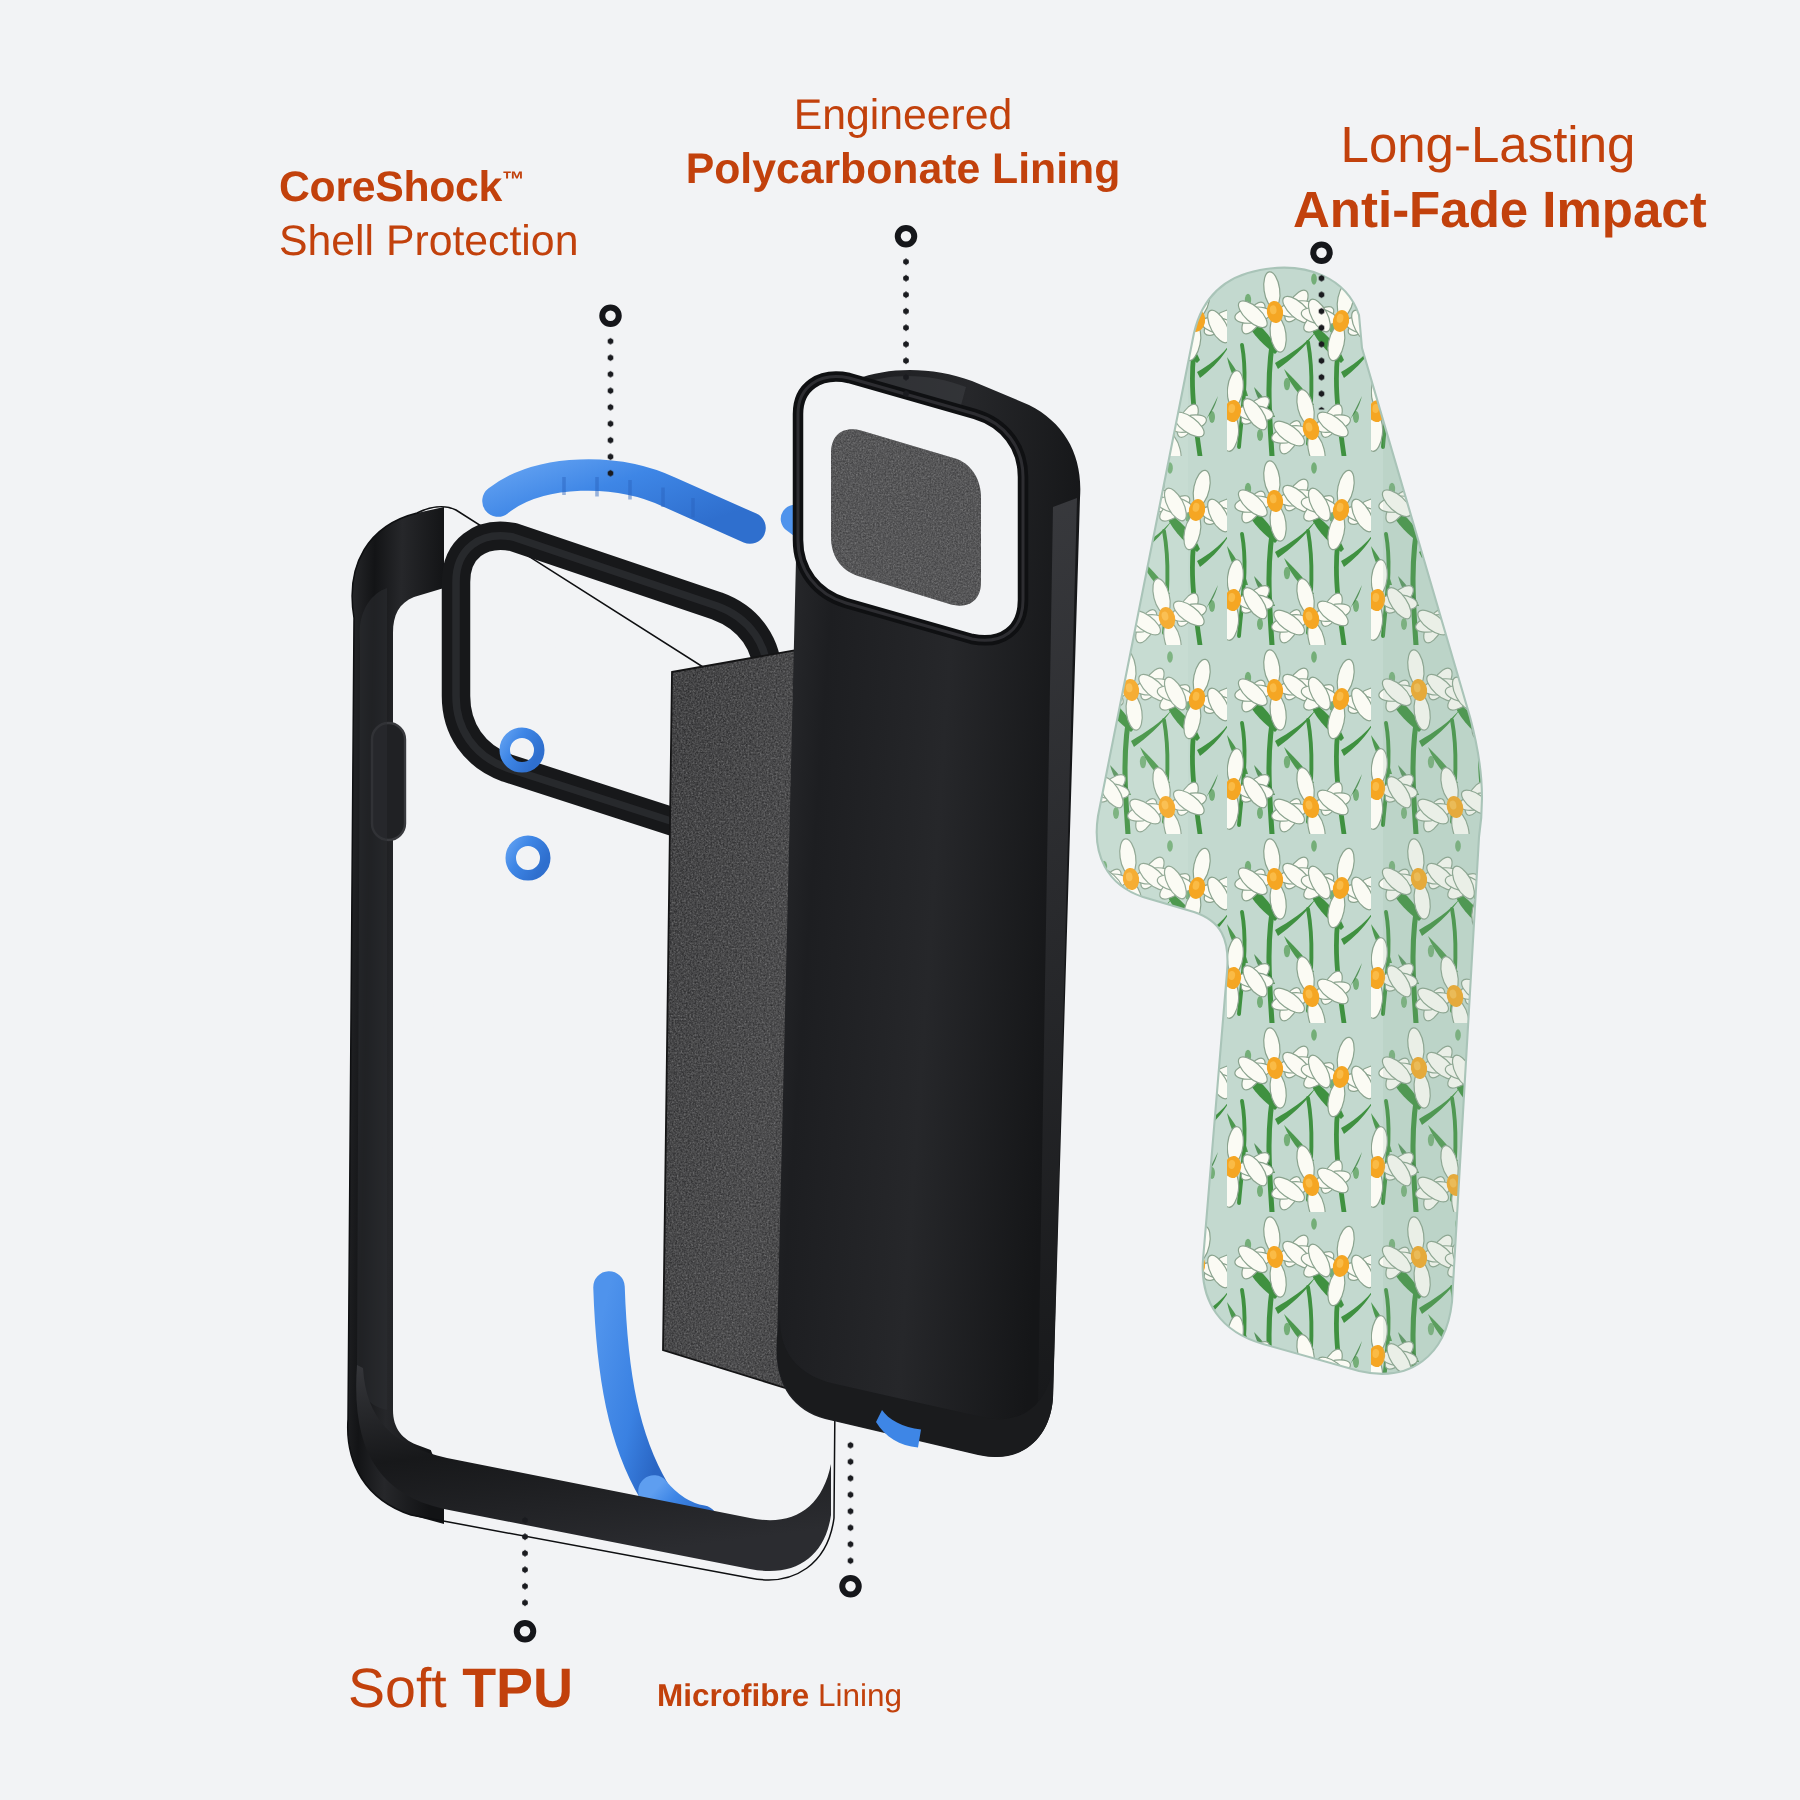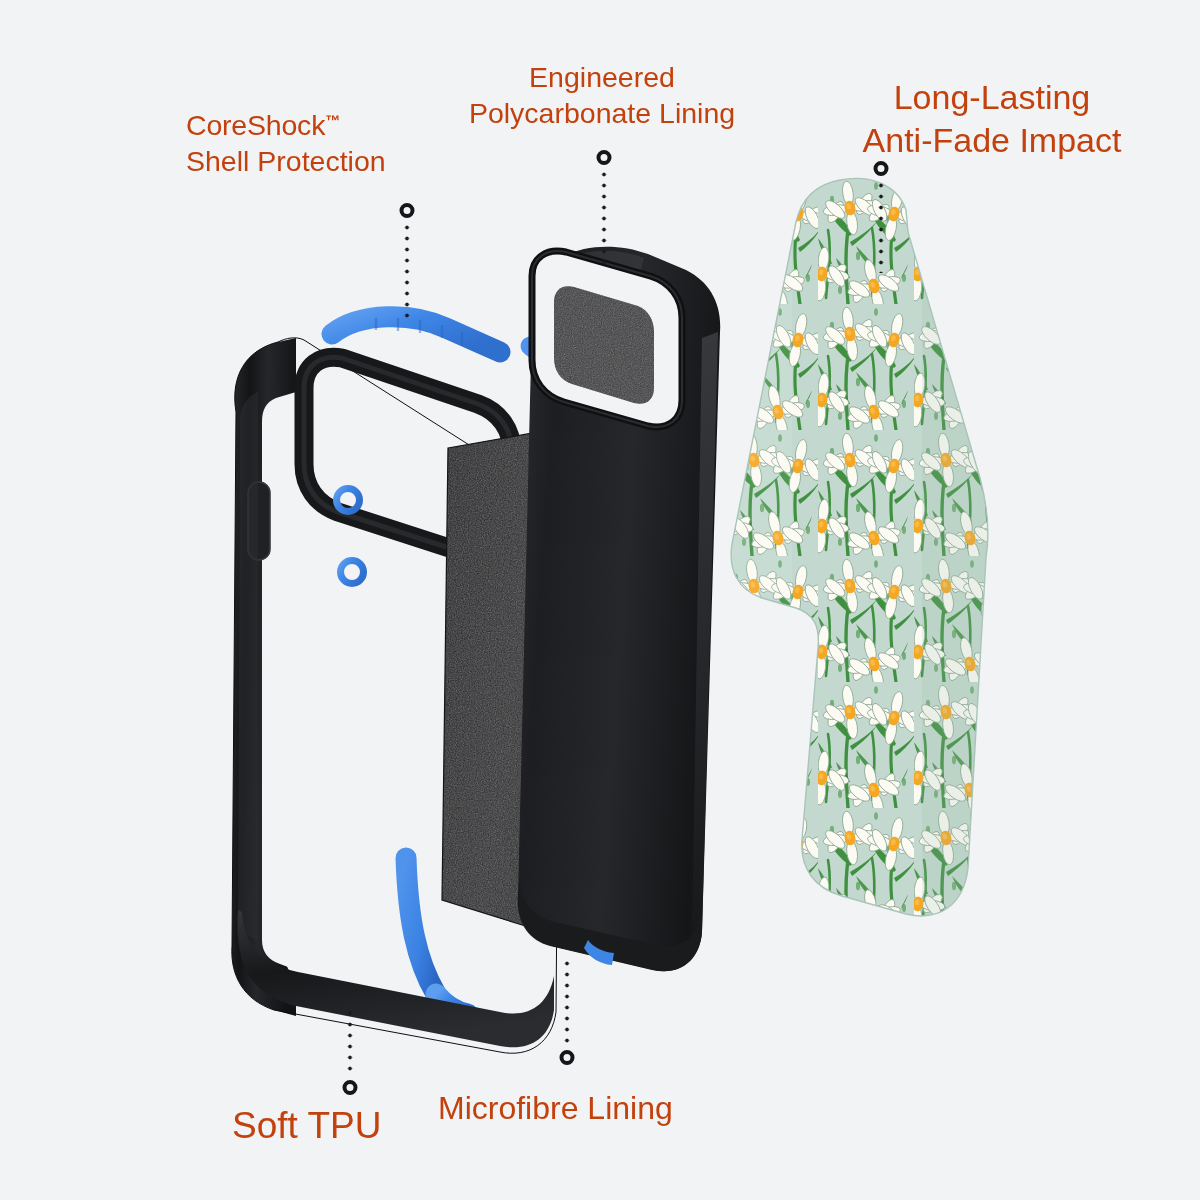--- a/index.html
+++ b/index.html
@@ -27,21 +27,21 @@
   .callout {
     position: absolute;
     color: #c2410c;
     line-height: 1.26;
     white-space: nowrap;
   }
   .callout .ln {
     display: block;
   }
   .callout .reg { font-weight: 400; }
-  .callout .bold { font-weight: 400; }
+  .callout .bold { font-weight: 700; }
 
   .callout.c-coreshock {
     left: 186px; top: 108px;
     font-size: 28.5px;
     text-align: left;
   }
   .callout.c-coreshock .ln1 { font-size: 28.5px; letter-spacing: -0.2px; }
   .callout.c-coreshock sup.tm {
     font-size: 0.53em;
     vertical-align: 0.62em;
@@ -62,22 +62,22 @@
     text-align: center;
     width: 260px;
   }
 
   .callout.c-tpu {
     left: 232px; top: 1103px;
     font-size: 37px;
   }
 
   .callout.c-microfibre {
-    left: 438px; top: 1088px;
-    font-size: 32px;
+    left: 438px; top: 1118px;
+    font-size: 21px;
   }
 
   
   .leader {
     position: absolute;
   }
   .leader .dots {
     position: absolute;
     left: 50%;
     transform: translateX(-50%);

